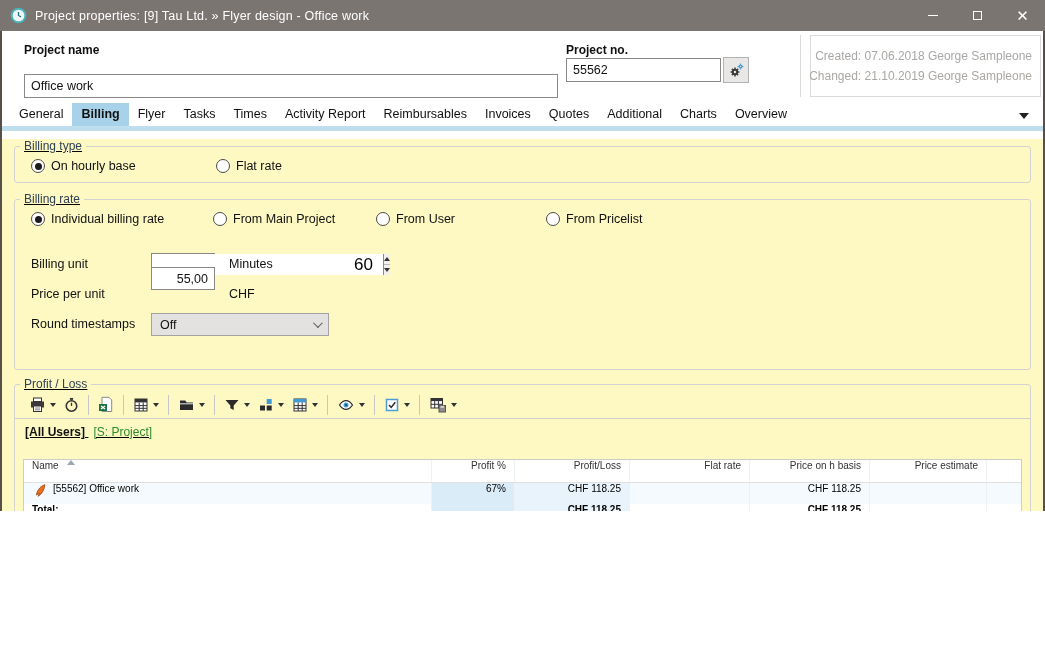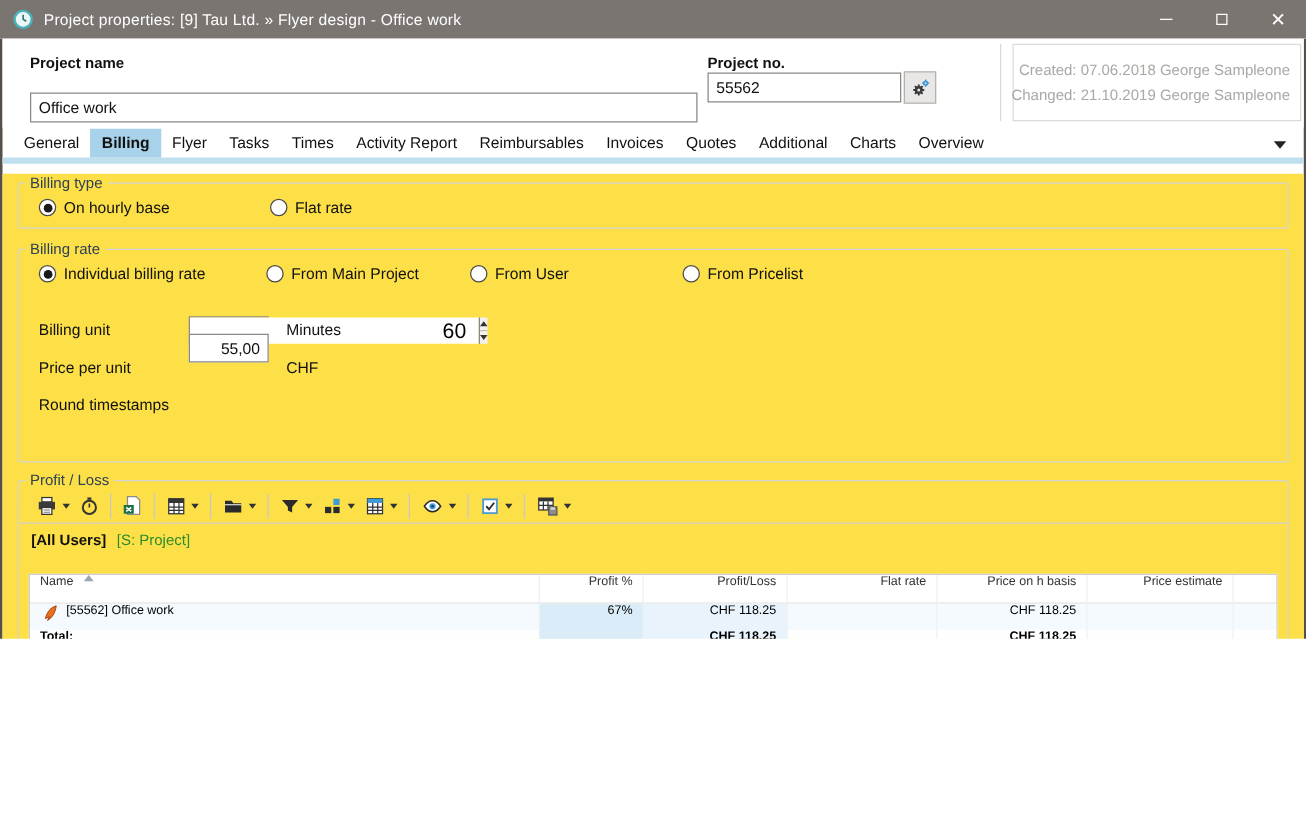--- a/index.html
+++ b/index.html
@@ -35,21 +35,21 @@
 
   
   .tabbar { position:relative; width:100%; height:24px; display:flex; align-items:flex-end; padding-left:8px; }
   .tab { font-size:12.5px; color:#111; padding:4px 9px 5px 9px; cursor:default; white-space:nowrap; }
   .tab.sel { background:#a8d2ea; font-weight:bold; }
   .tab-caret { position:absolute; right:14px; bottom:7px; width:0; height:0;
                border-left:5px solid transparent; border-right:5px solid transparent; border-top:6px solid #222; }
   .tab-underline { width:100%; height:5px; background:#bfdfef; }
 
   
-  .content { position:relative; width:100%; height:482px; background:#fde047; }
+  .content { position:relative; width:100%; height:482px; background:#fef9c3;text-decoration:underline; }
   fieldset { border:1px solid #d5d3d1; border-radius:3px; margin:0 12px; position:relative; }
   legend { font-size:12px; color:#2f4154; padding:0 4px; margin-left:5px; }
   .fs1 { margin-top:8px; height:44px; }
   .fs2 { margin-top:9px; height:178px; }
   .fs3 { margin-top:7px; height:224px; }
 
   .radio-row { position:absolute; display:flex; align-items:center; }
   .radio { width:14px; height:14px; border:1px solid #4a4a4a; border-radius:50%; background:#fff;
            display:inline-flex; align-items:center; justify-content:center; flex:0 0 auto; }
   .radio.checked::after { content:""; width:7px; height:7px; border-radius:50%; background:#1a1a1a; }
@@ -236,20 +236,24 @@
               </div>
           </div>
         </div>
         <span class="inline-lbl" style="left:214px; top:51px;">Minutes</span>
 
         <span class="inline-lbl" style="left:16px; top:81px;">Price per unit</span>
         <input class="txt pricebox" value="55,00" style="">
         <span class="inline-lbl" style="left:214px; top:81px;">CHF</span>
 
         <span class="inline-lbl" style="left:16px; top:111px;">Round timestamps</span>
+        <div class="dropdown">
+          <span>Off</span>
+          <span class="chev"></span>
+        </div>
       </fieldset>
 
       <fieldset class="fs3">
         <legend>Profit / Loss</legend>
 
         <div class="toolbar">
           <div class="tbtn">
             <svg width="17" height="16" viewBox="0 0 16 16">
               <rect x="4" y="1" width="8" height="3.5" fill="#fff" stroke="#333"></rect>
               <rect x="1.5" y="4.5" width="13" height="6" fill="#3a3a3a"></rect>

